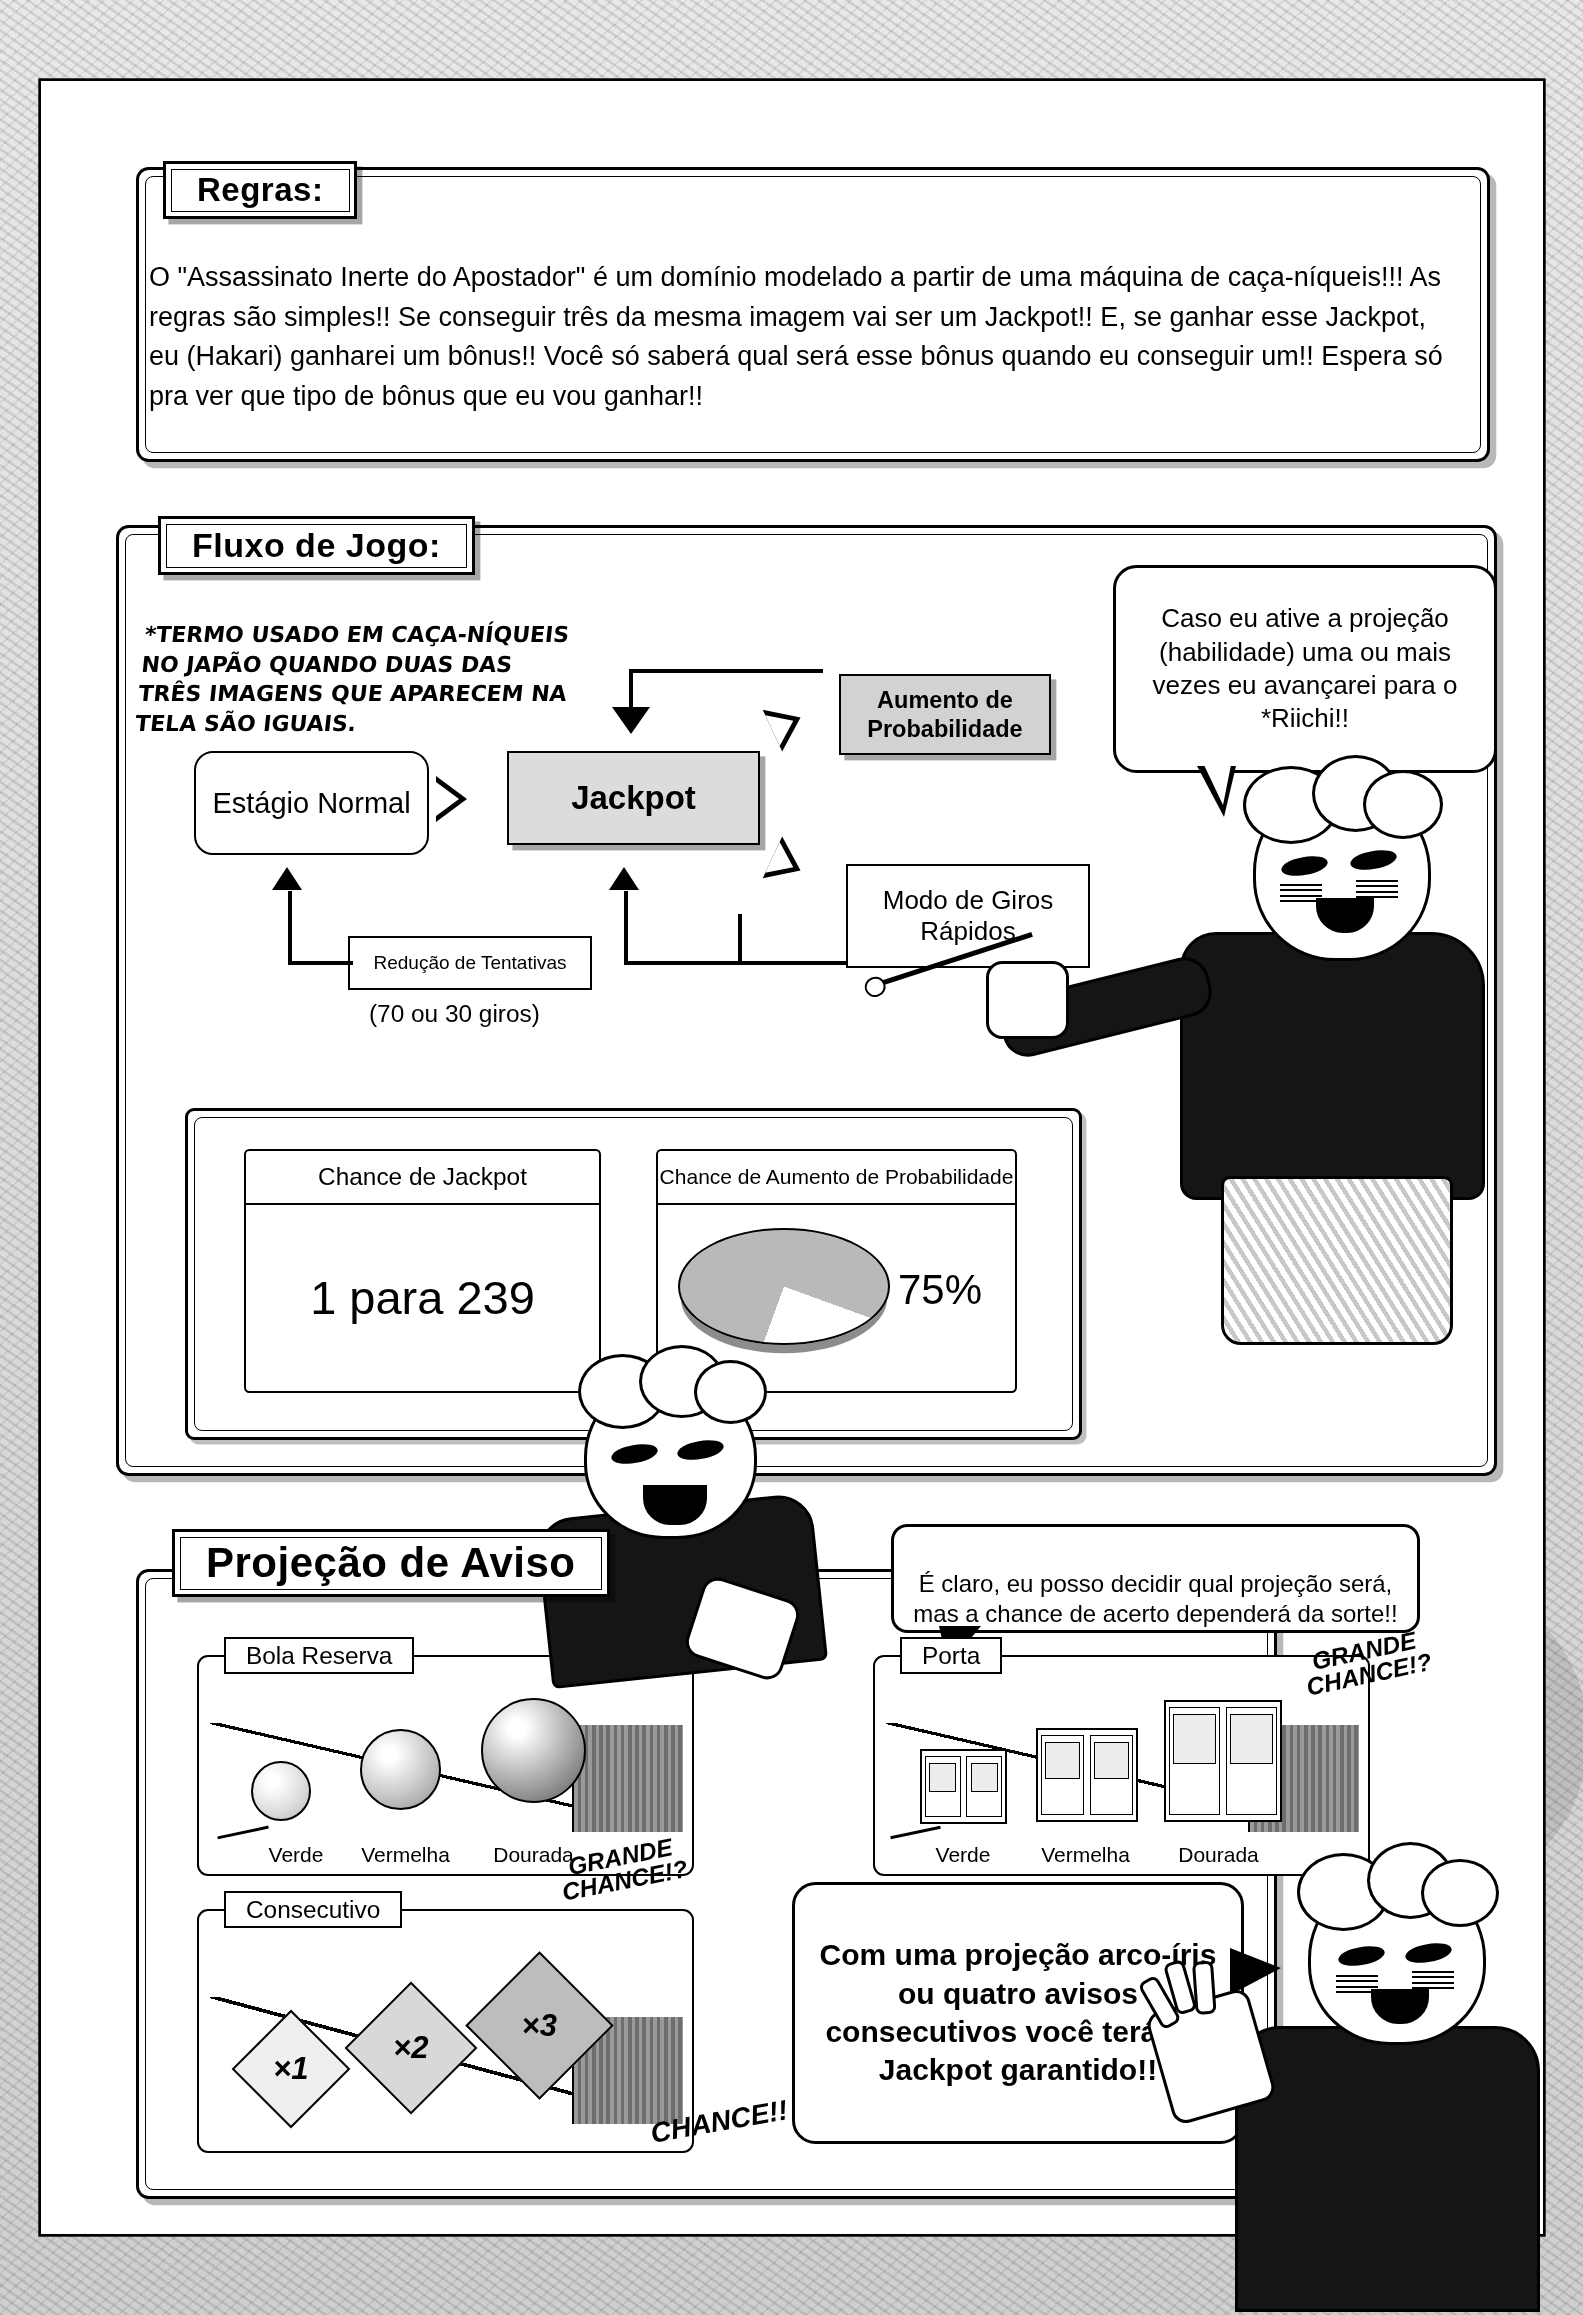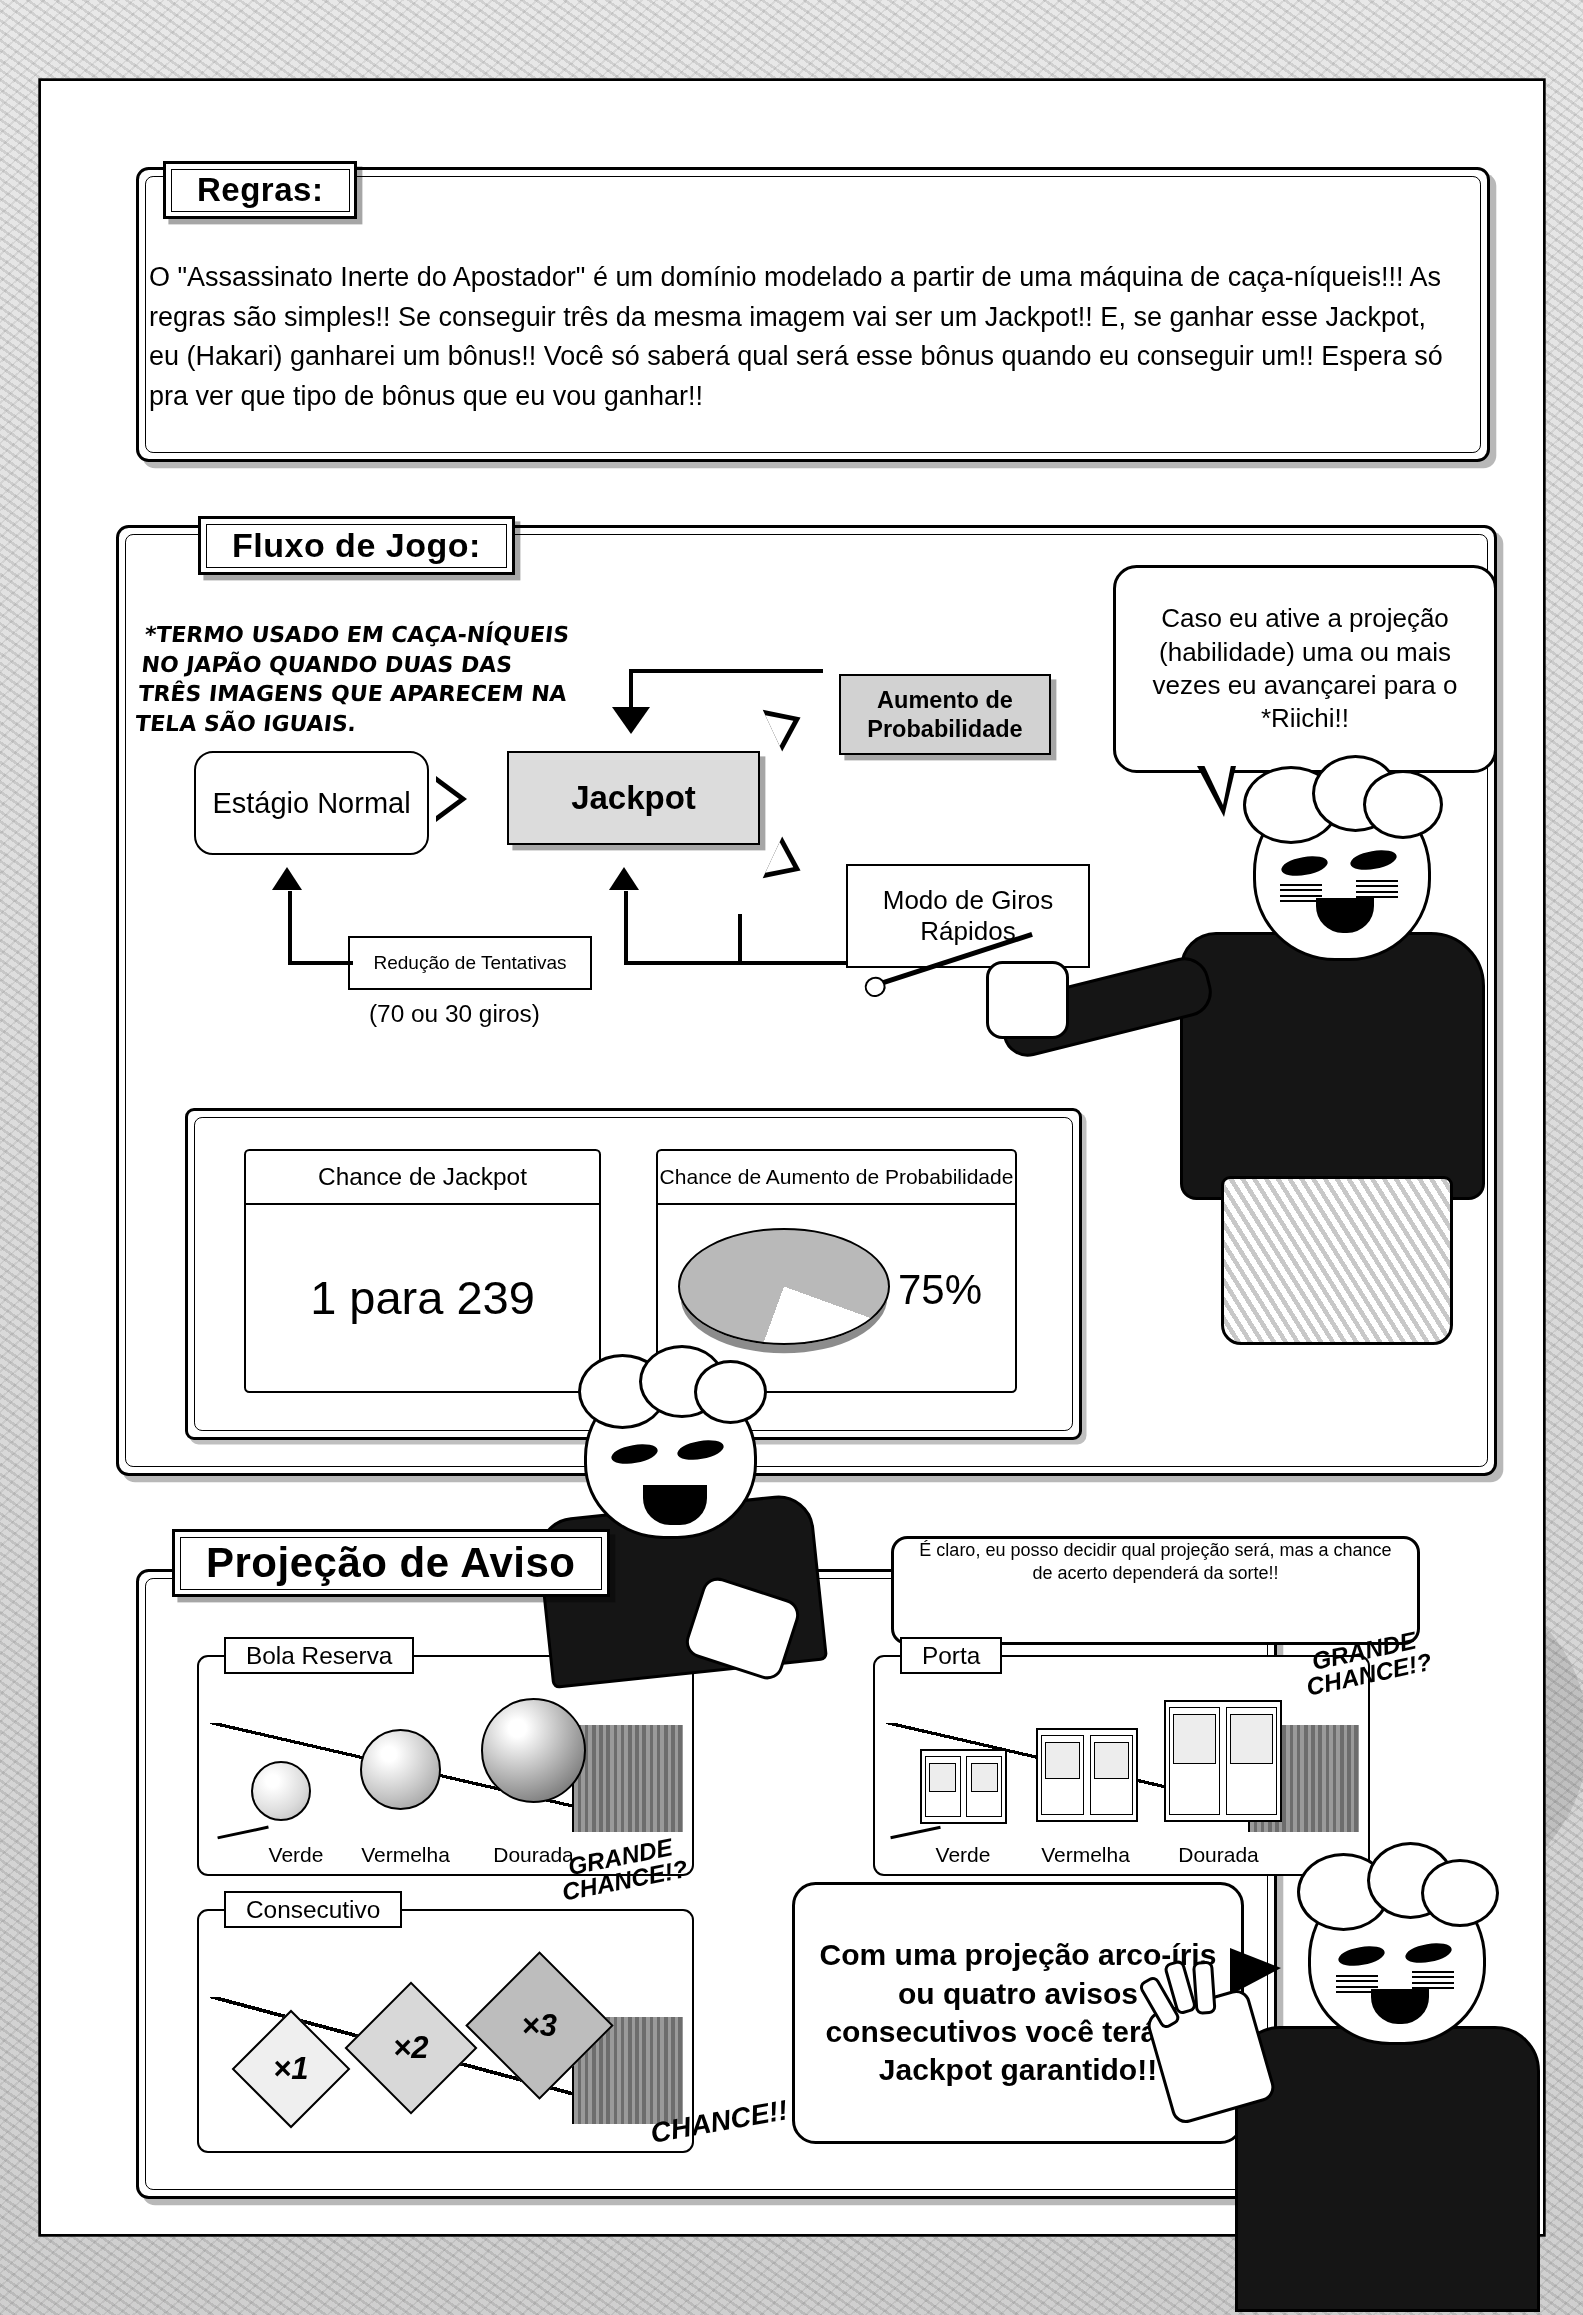--- a/index.html
+++ b/index.html
@@ -53,21 +53,21 @@
   
   #rules-panel{left:136px;top:167px;width:1348px;height:289px;}
   #rules-title{left:163px;top:161px;font-size:33px;}
   #rules-text{
     position:absolute;left:149px;top:258px;width:1312px;
     font-size:27px;line-height:1.47;
   }
 
   
   #flow-panel{left:116px;top:525px;width:1375px;height:945px;}
-  #flow-title{left:158px;top:516px;font-size:34px;margin-left:40px;}
+  #flow-title{left:158px;top:516px;font-size:34px;}
 
   .note-small{
     position:absolute;left:140px;top:620px;width:434px;
     font-size:22px;line-height:1.35;font-weight:bold;
     font-family:"DejaVu Sans", sans-serif;
     transform:skewX(-6deg);
   }
 
   
   .fbox{
@@ -145,22 +145,22 @@
   }
   #bubble-riichi{left:1113px;top:565px;width:384px;height:208px;font-size:26px;
     display:flex;align-items:center;justify-content:center;padding:0 12.7px;box-sizing:border-box;}
   #bubble-riichi .tail{
     left:81px;bottom:-47px;border-left:27px solid transparent;border-right:12.7px solid transparent;border-top:51px solid #000;
   }
   #bubble-riichi .tail::after{
     content:"";position:absolute;left:-20px;top:-52px;
     border-left:19px solid transparent;border-right:8.1px solid transparent;border-top:40px solid #fff;
   }
-  #bubble-choice{left:891px;top:1524px;width:529px;height:109px;font-size:18px;
-    display:flex;align-items:flex-start;justify-content:center;padding:0 16.3px;box-sizing:border-box;border-radius:16.3px;margin-top:12px;}
+  #bubble-choice{left:891px;top:1524px;width:529px;height:109px;font-size:24px;
+    display:flex;align-items:flex-end;justify-content:center;padding:0 16.3px;box-sizing:border-box;border-radius:16.3px;}
   #bubble-choice .tail{
     left:45px;bottom:-36px;border-left:9px solid transparent;border-right:33px solid transparent;border-top:40px solid #000;
   }
   #bubble-guaranteed{left:792px;top:1882px;width:452px;height:262px;font-size:30px;font-weight:bold;
     display:flex;align-items:center;justify-content:center;padding:0 16.3px;box-sizing:border-box;}
   #bubble-guaranteed .tail{
     right:-40px;top:63px;border-top:20px solid transparent;border-bottom:27px solid transparent;border-left:51px solid #000;
   }
 
   

